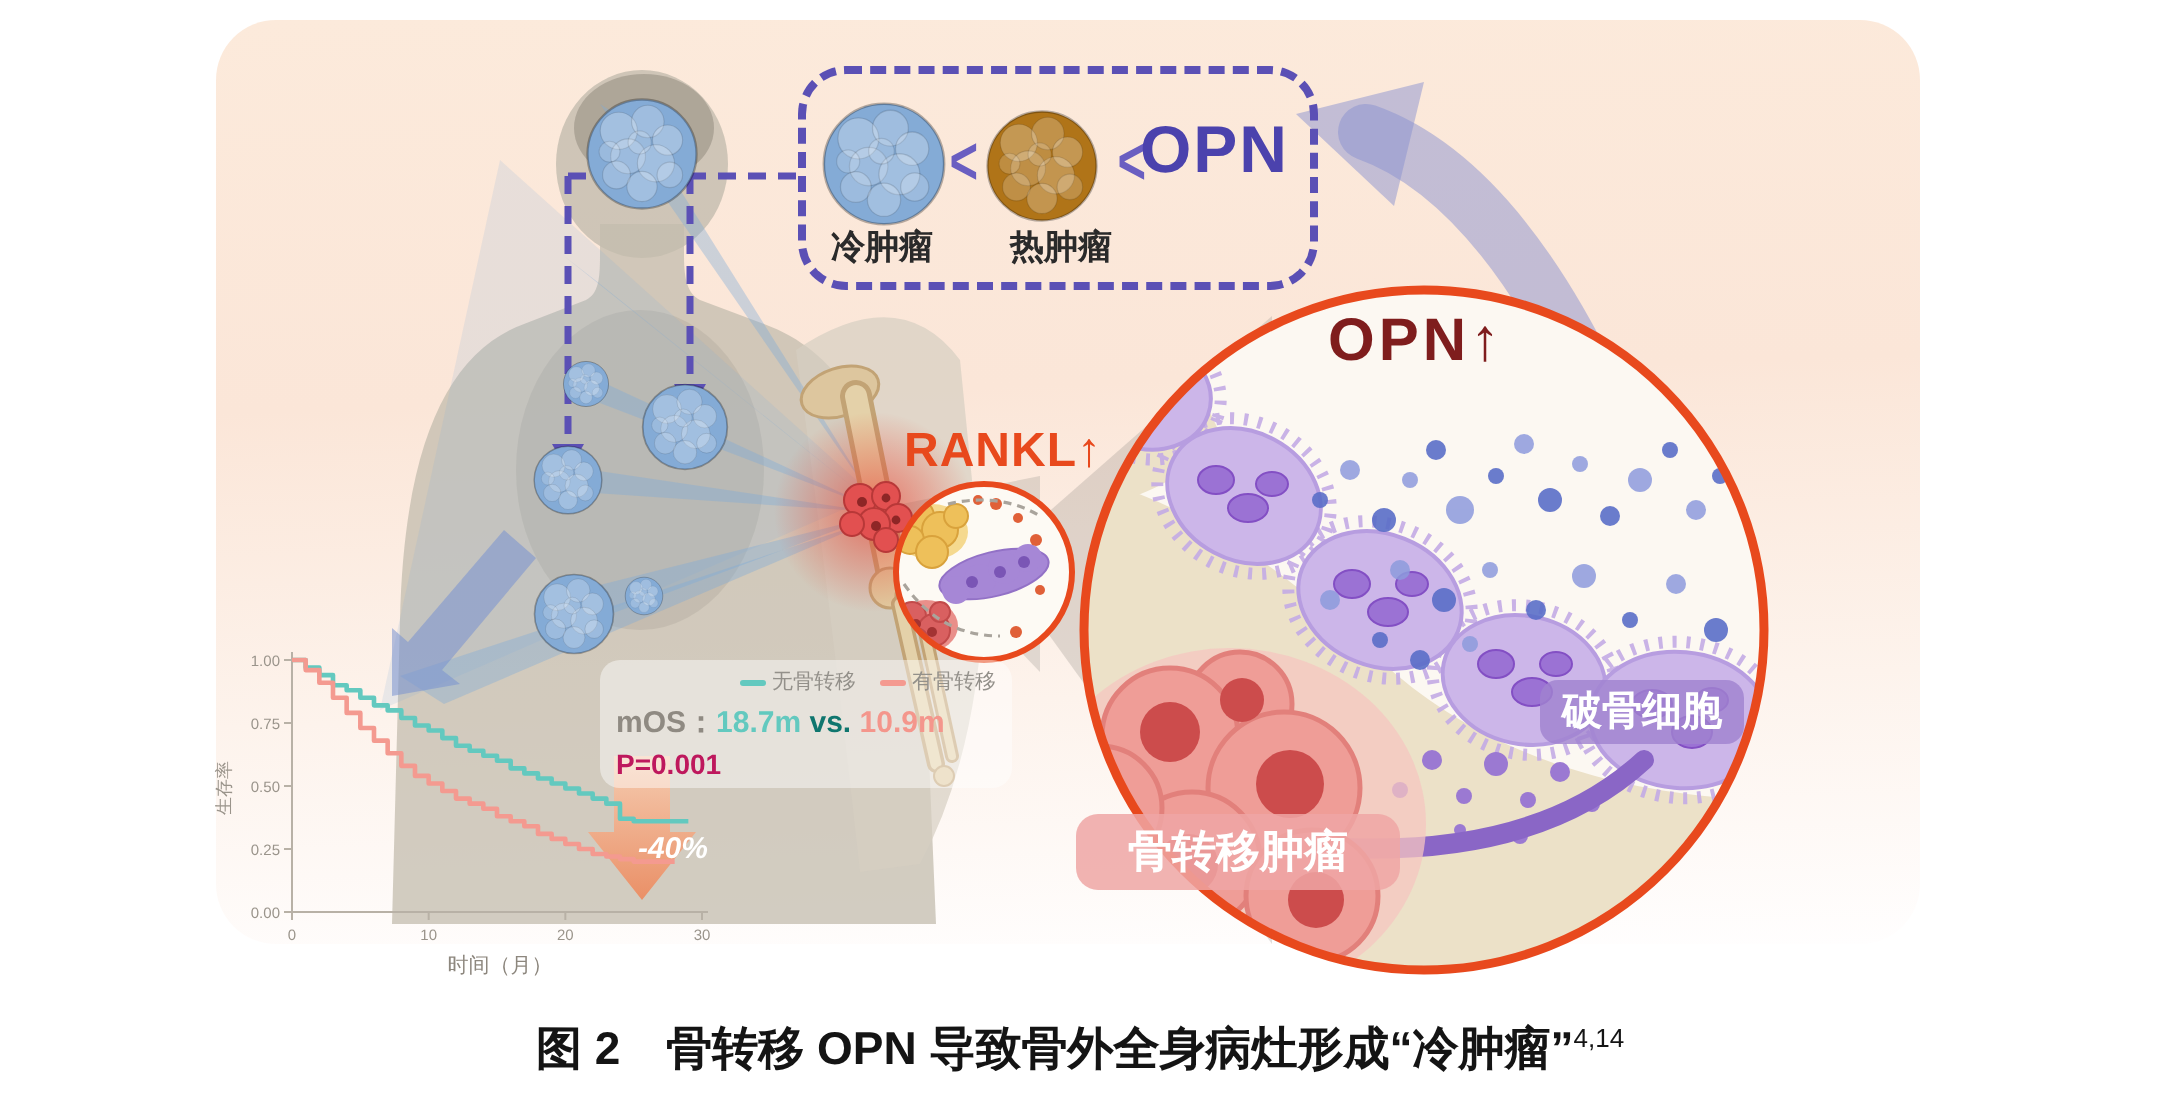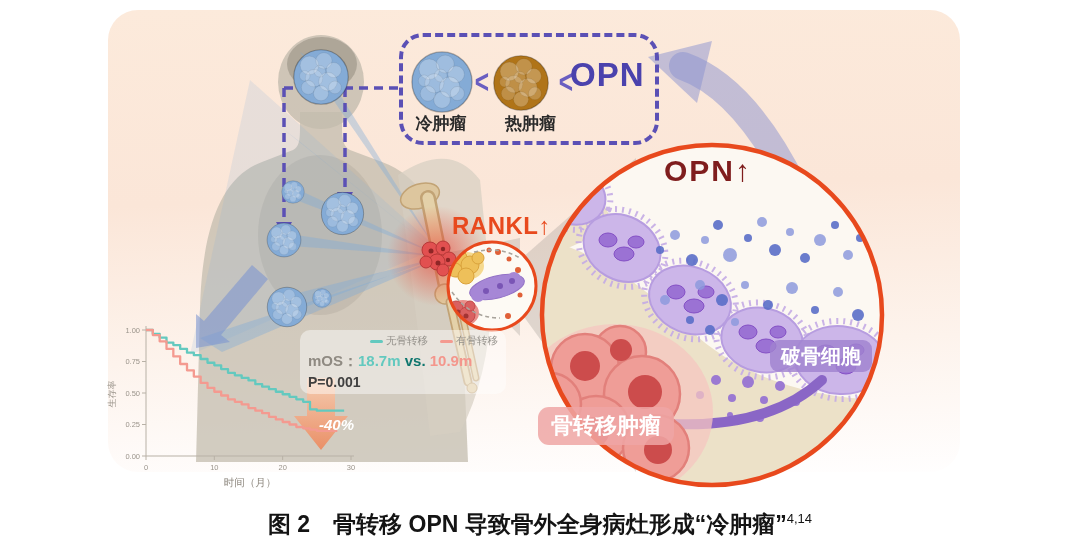--- a/index.html
+++ b/index.html
@@ -10,30 +10,30 @@
   .txt{position:absolute;white-space:nowrap;}
   .dashed-box{position:absolute;left:399px;top:33px;width:252px;height:104px;
               border:4px dashed #5b50b5;border-radius:24px;}
   .tumor-label{font-size:17px;font-weight:600;color:#2a2a2a;text-align:center;}
   .lt{font-size:34px;font-weight:700;color:#6a5ec1;transform:scaleX(.72);}
   .opn-big{font-size:33px;font-weight:800;color:#4b42ad;letter-spacing:1px;}
   .rankl{font-size:24px;font-weight:800;color:#e8491d;letter-spacing:.5px;}
   .opn-up{font-size:30px;font-weight:800;color:#7f1d1d;letter-spacing:2px;}
   .badge{position:absolute;color:#fff;font-weight:700;border-radius:9px;line-height:1;}
   .badge-oc{left:770px;top:340px;background:rgba(160,130,208,.82);font-size:20px;padding:6px 11px;}
-  .badge-bm{left:538px;top:407px;background:rgba(238,166,164,.85);font-size:22px;padding:8px 13px;border-radius:11px;}
+  .badge-bm{left:538px;top:407px;background:rgba(238,166,164,.85);font-size:22px;padding:8px 26px;border-radius:11px;}
   #km-wrap{position:absolute;left:106px;top:316px;width:272px;height:192px;}
   #km-stats{position:absolute;left:300px;top:330px;width:190px;background:rgba(255,255,255,.45);
             border-radius:10px;padding:4px 8px;}
   #km-legend{display:flex;gap:12px;justify-content:flex-end;font-size:10.5px;color:#93908a;align-items:center;}
   .lg-item{display:flex;align-items:center;gap:3px;}
   .lg-swatch{display:inline-block;width:13px;height:3px;border-radius:2px;}
   .mos-row{font-size:15px;font-weight:700;color:#8f8a82;margin-top:4px;}
   .mos-v1{color:#63c9bf;} .mos-v2{color:#f4968c;} .mos-vs{color:#0f766e;}
-  .p-row{font-size:14px;font-weight:700;color:#404040;margin-top:3px;}
+  .p-row{font-size:14px;font-weight:700;color:#be185d;margin-top:3px;}
   .drop-label{position:absolute;left:288px;top:416px;width:66px;text-align:right;
               font-size:15px;font-style:italic;font-weight:800;color:#fff;}
   .caption{position:absolute;left:0;right:0;top:509px;text-align:center;
            font-size:23px;font-weight:700;color:#141414;}
   .caption sup{font-size:13px;font-weight:400;}
 </style>
 </head>
 <body>
 
 <div id="stage">

